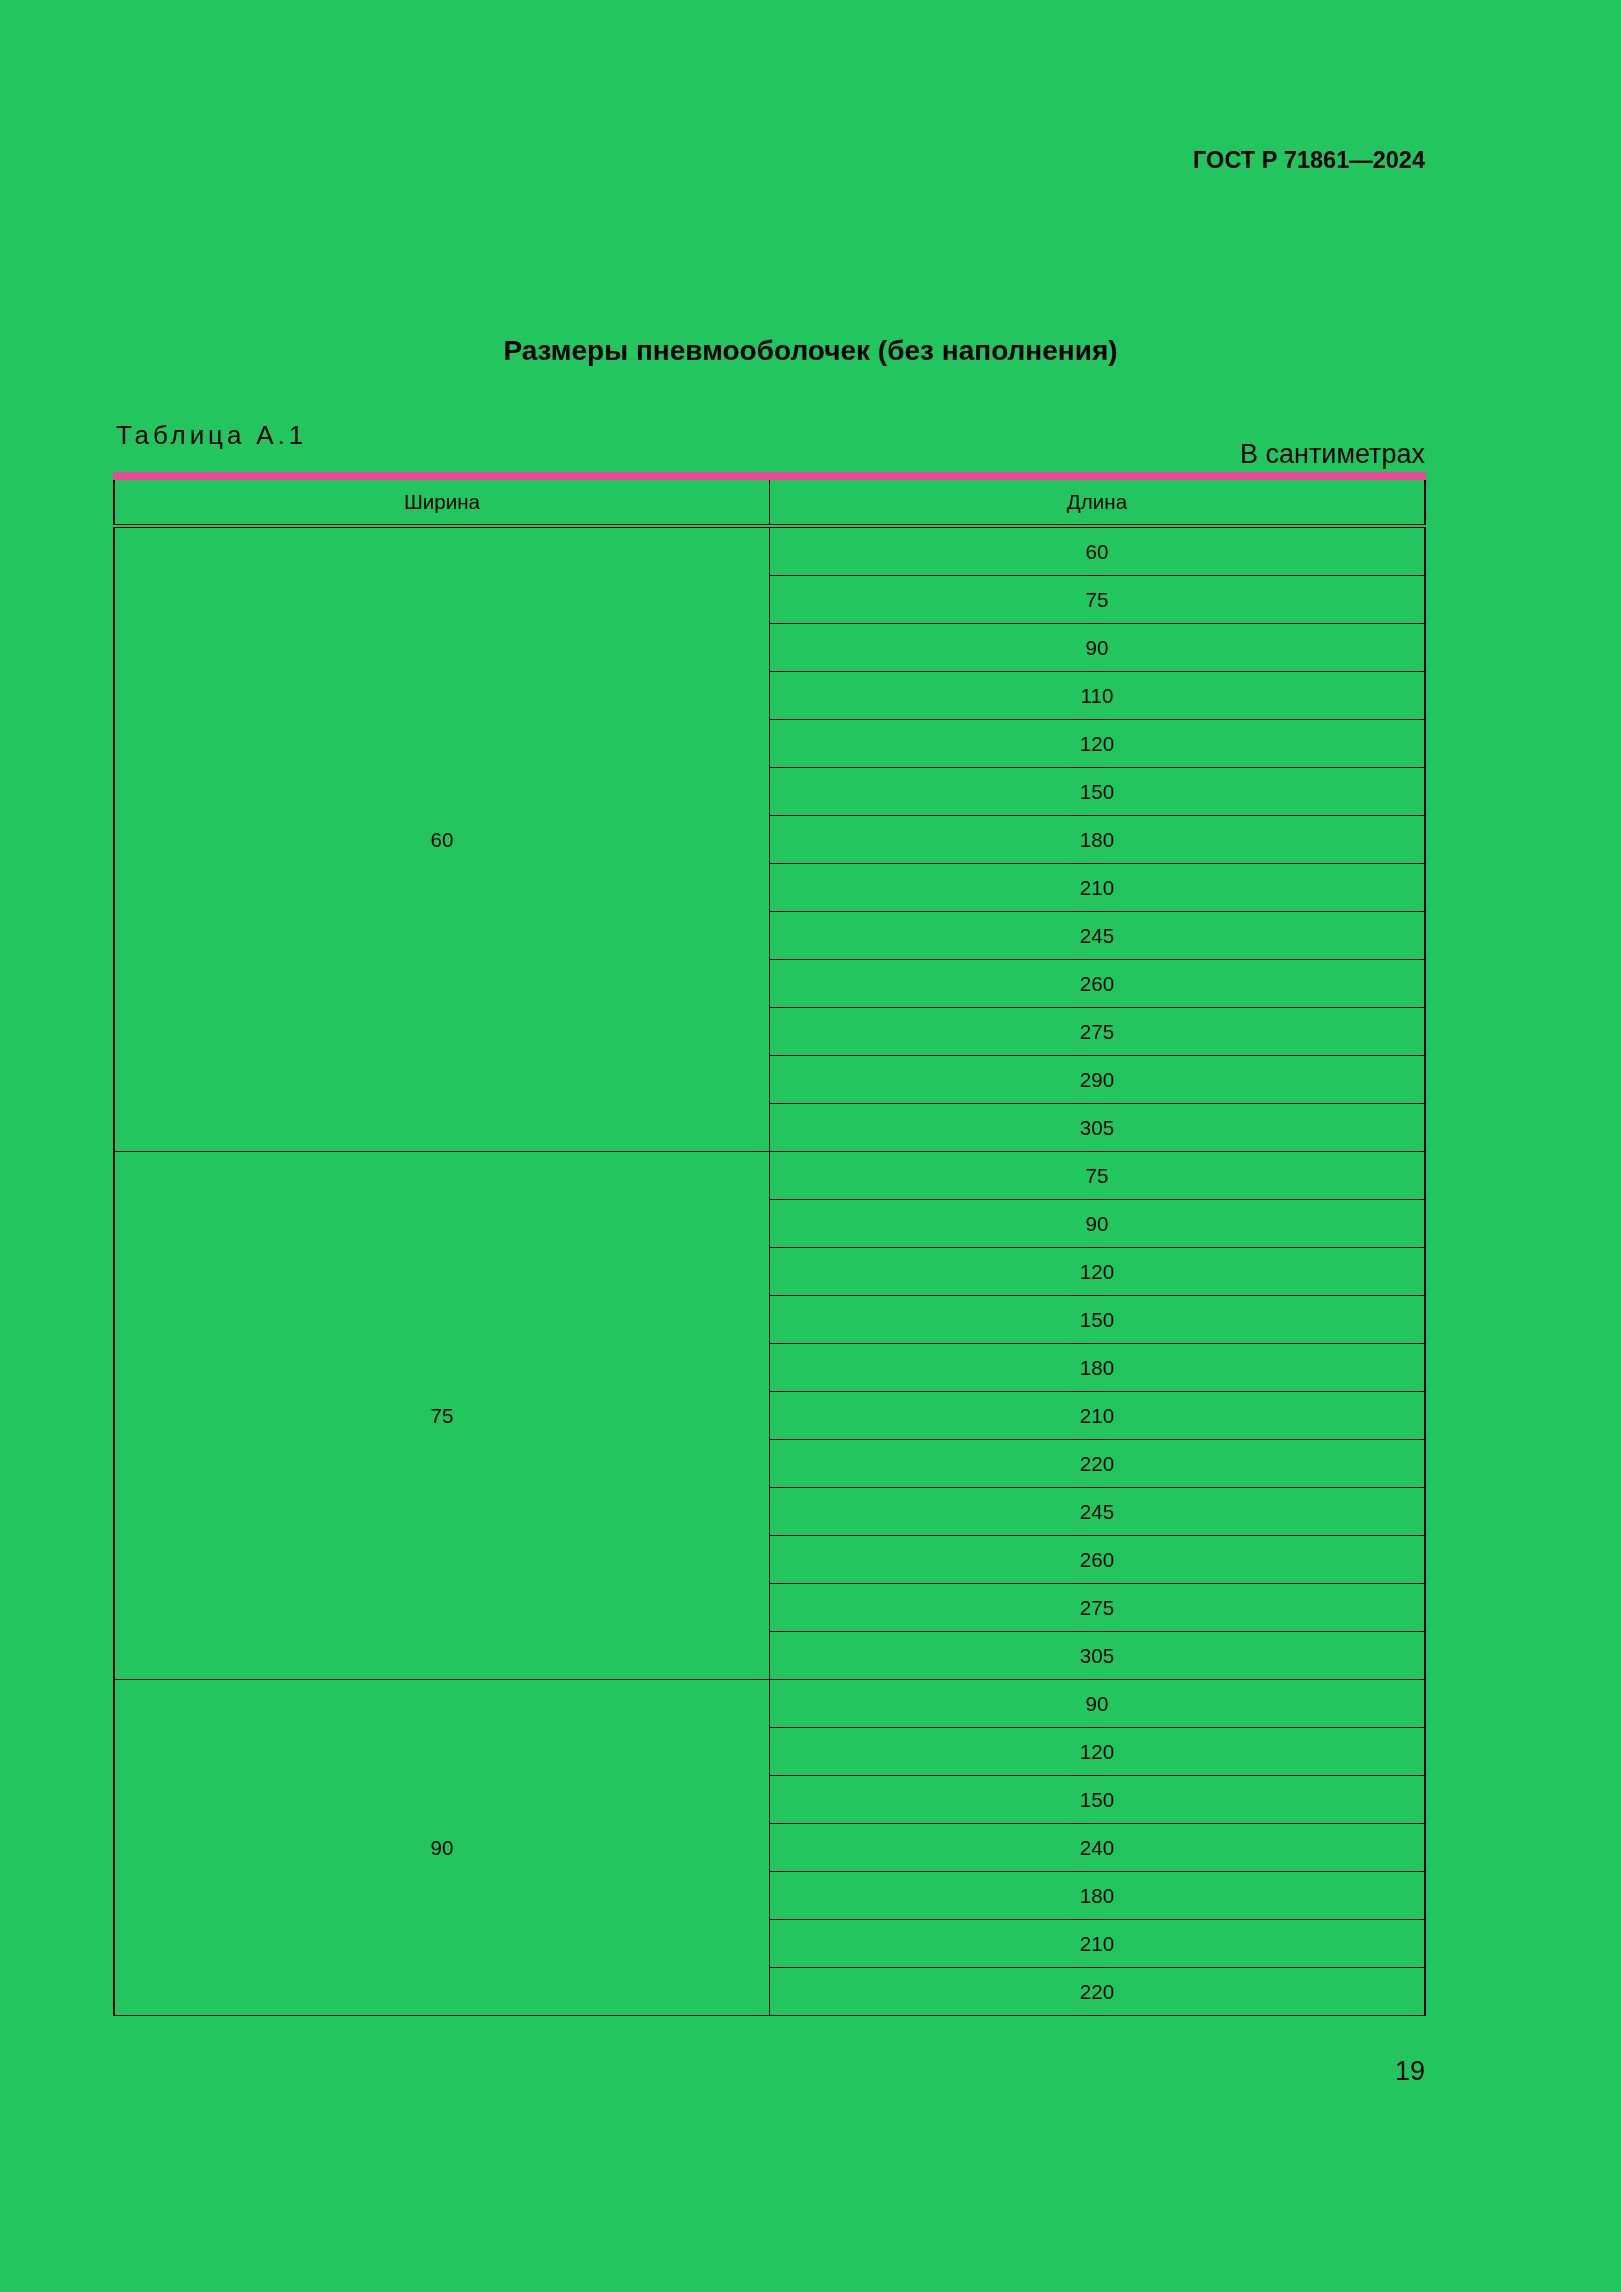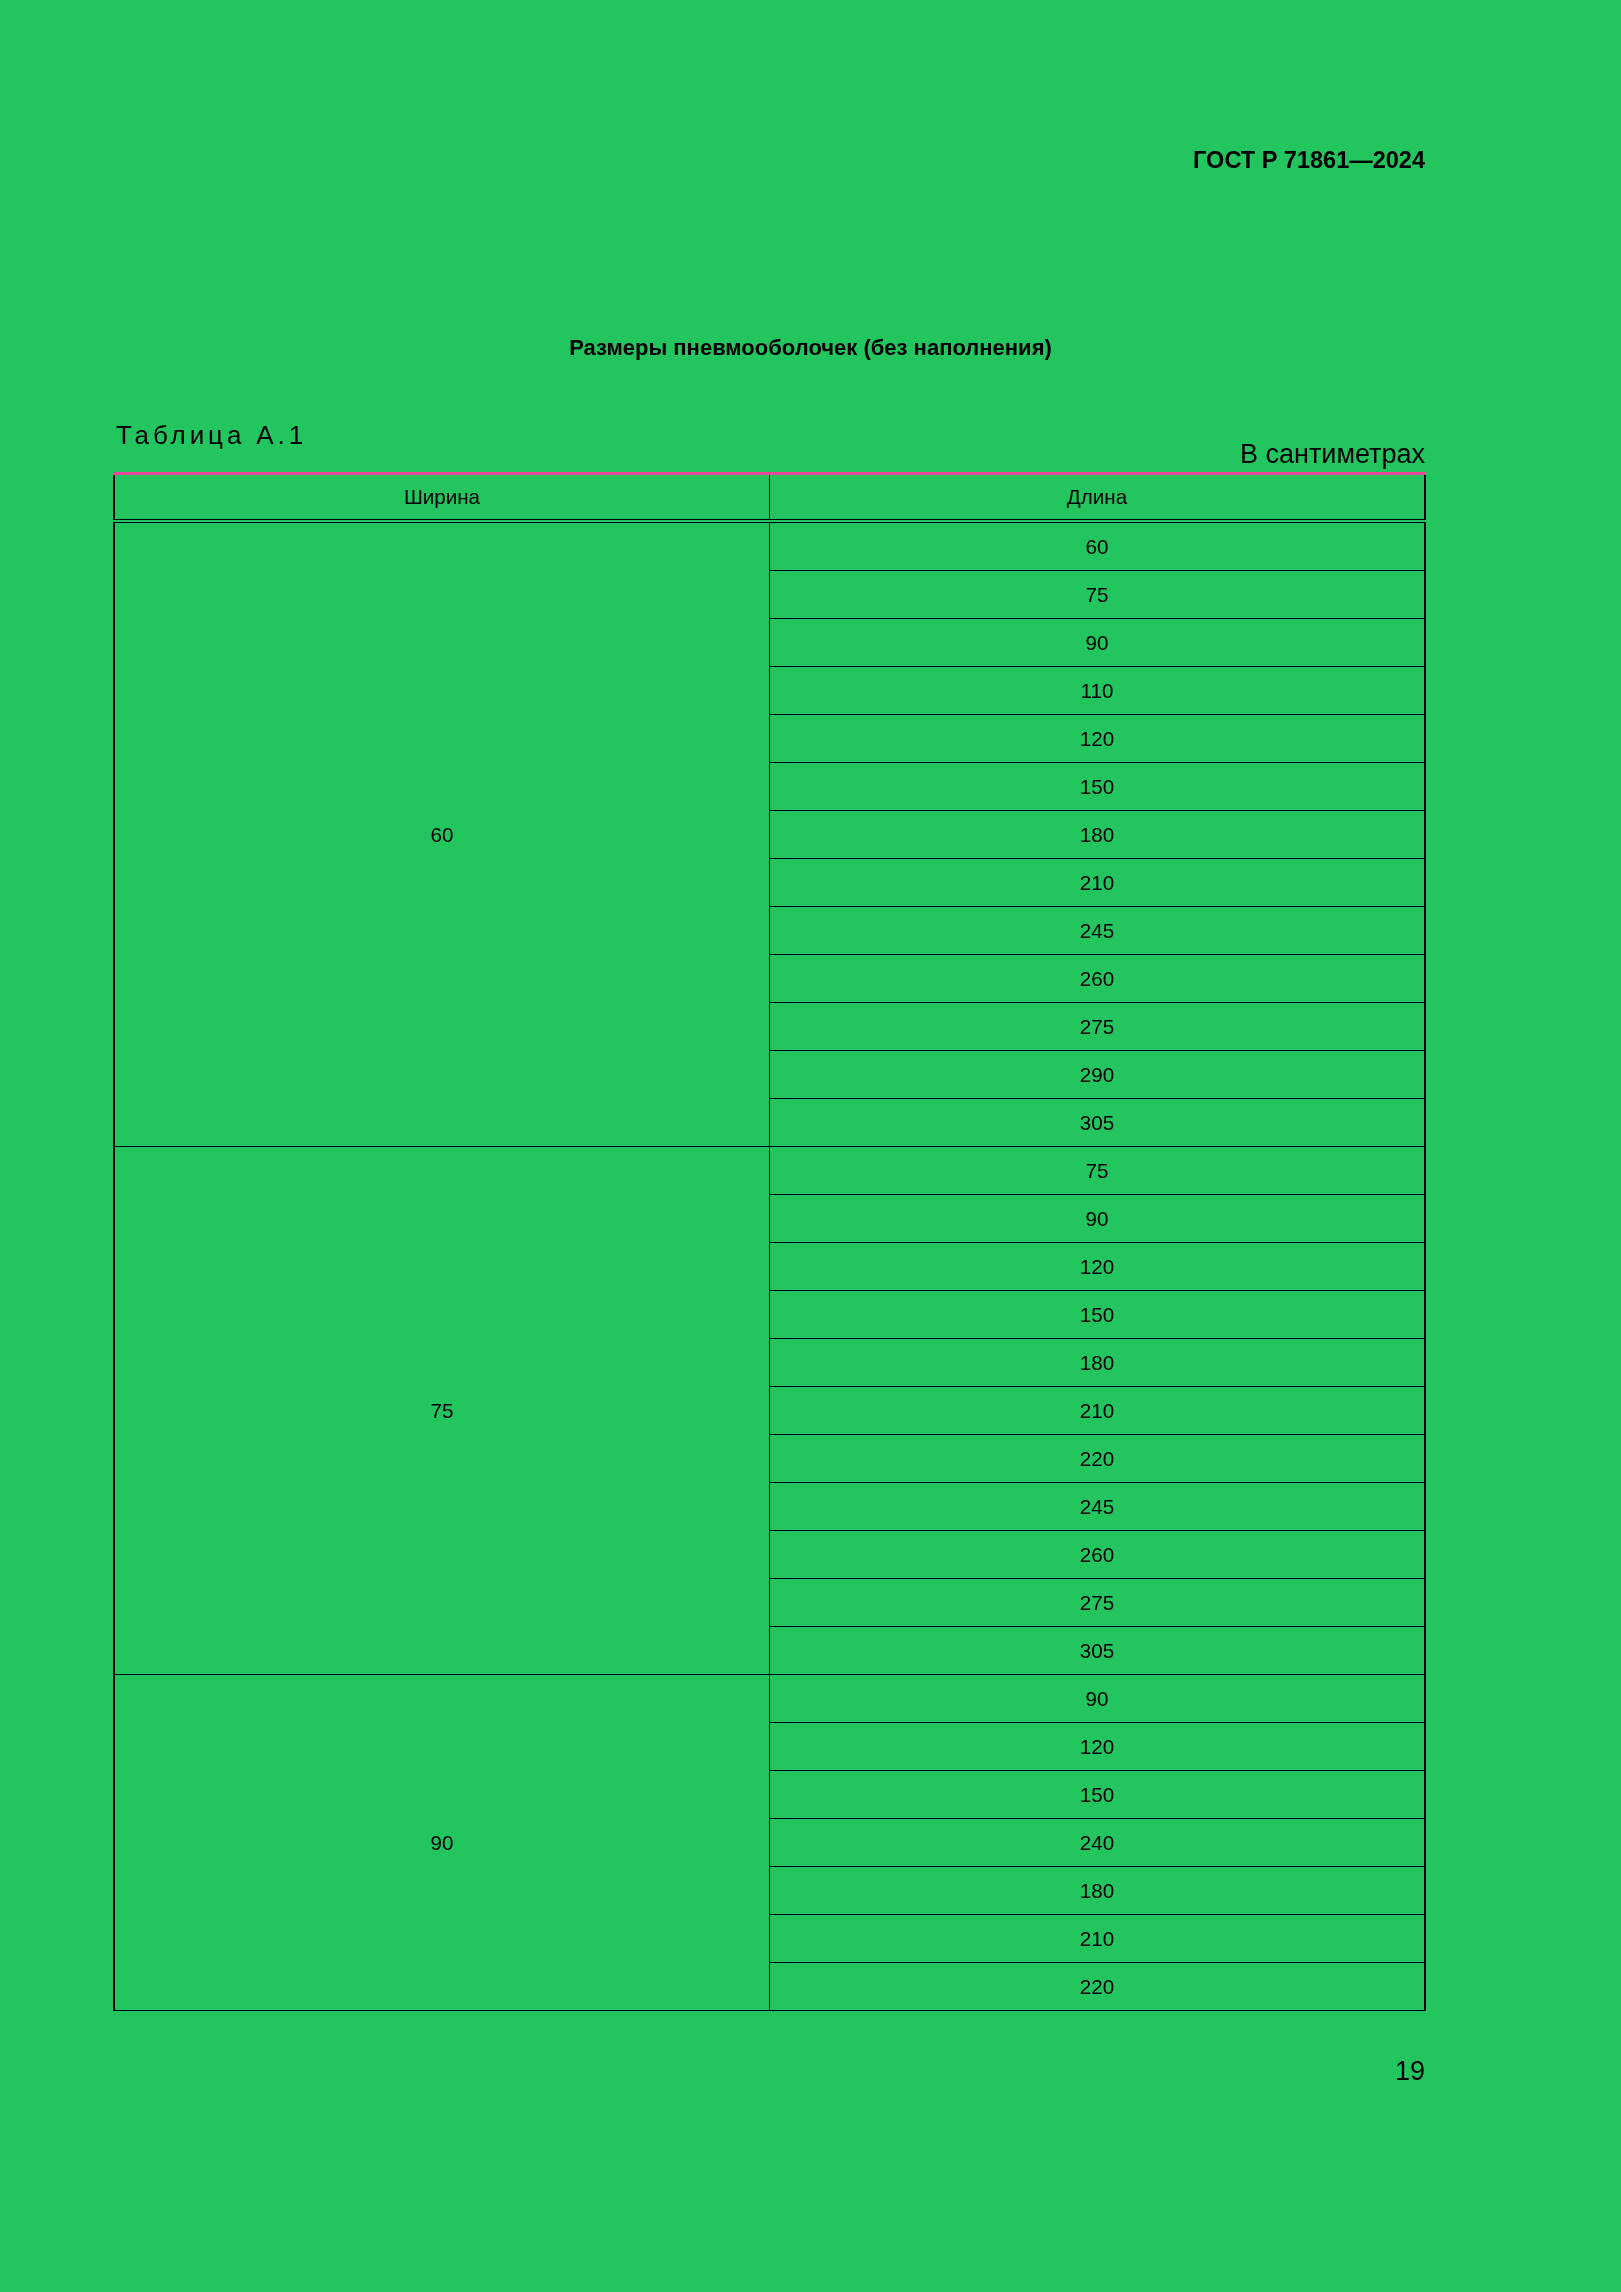--- a/index.html
+++ b/index.html
@@ -36,21 +36,21 @@
     font-size: 22.5px;
     font-weight: bold;
     line-height: 1.4;
   }
   .doc-title {
     position: absolute;
     top: 335px;
     left: 0;
     width: 100%;
     text-align: center;
-    font-size: 22px;
+    font-size: 28px;
     font-weight: bold;
   }
   .table-label {
     position: absolute;
     top: 420px;
     left: 116px;
     font-size: 26px;
     letter-spacing: 3.9px;
   }
   .units-note {
@@ -80,21 +80,21 @@
     font-weight: normal;
     border-bottom: 4.9px double #000000;
   }
   table.size-table td.length-cell {
     height: 47px;
   }
   table.size-table td.width-cell {
     vertical-align: middle;
   }
   table.size-table {
-    border-top: 3px solid #ec4899;
+    border-top: 8px solid #ec4899;
     border-left: 2px solid #000000;
     border-right: 2px solid #000000;
   }
   .page-number {
     position: absolute;
     top: 2056px;
     right: 196px;
     font-size: 27px;
   }
 </style>

